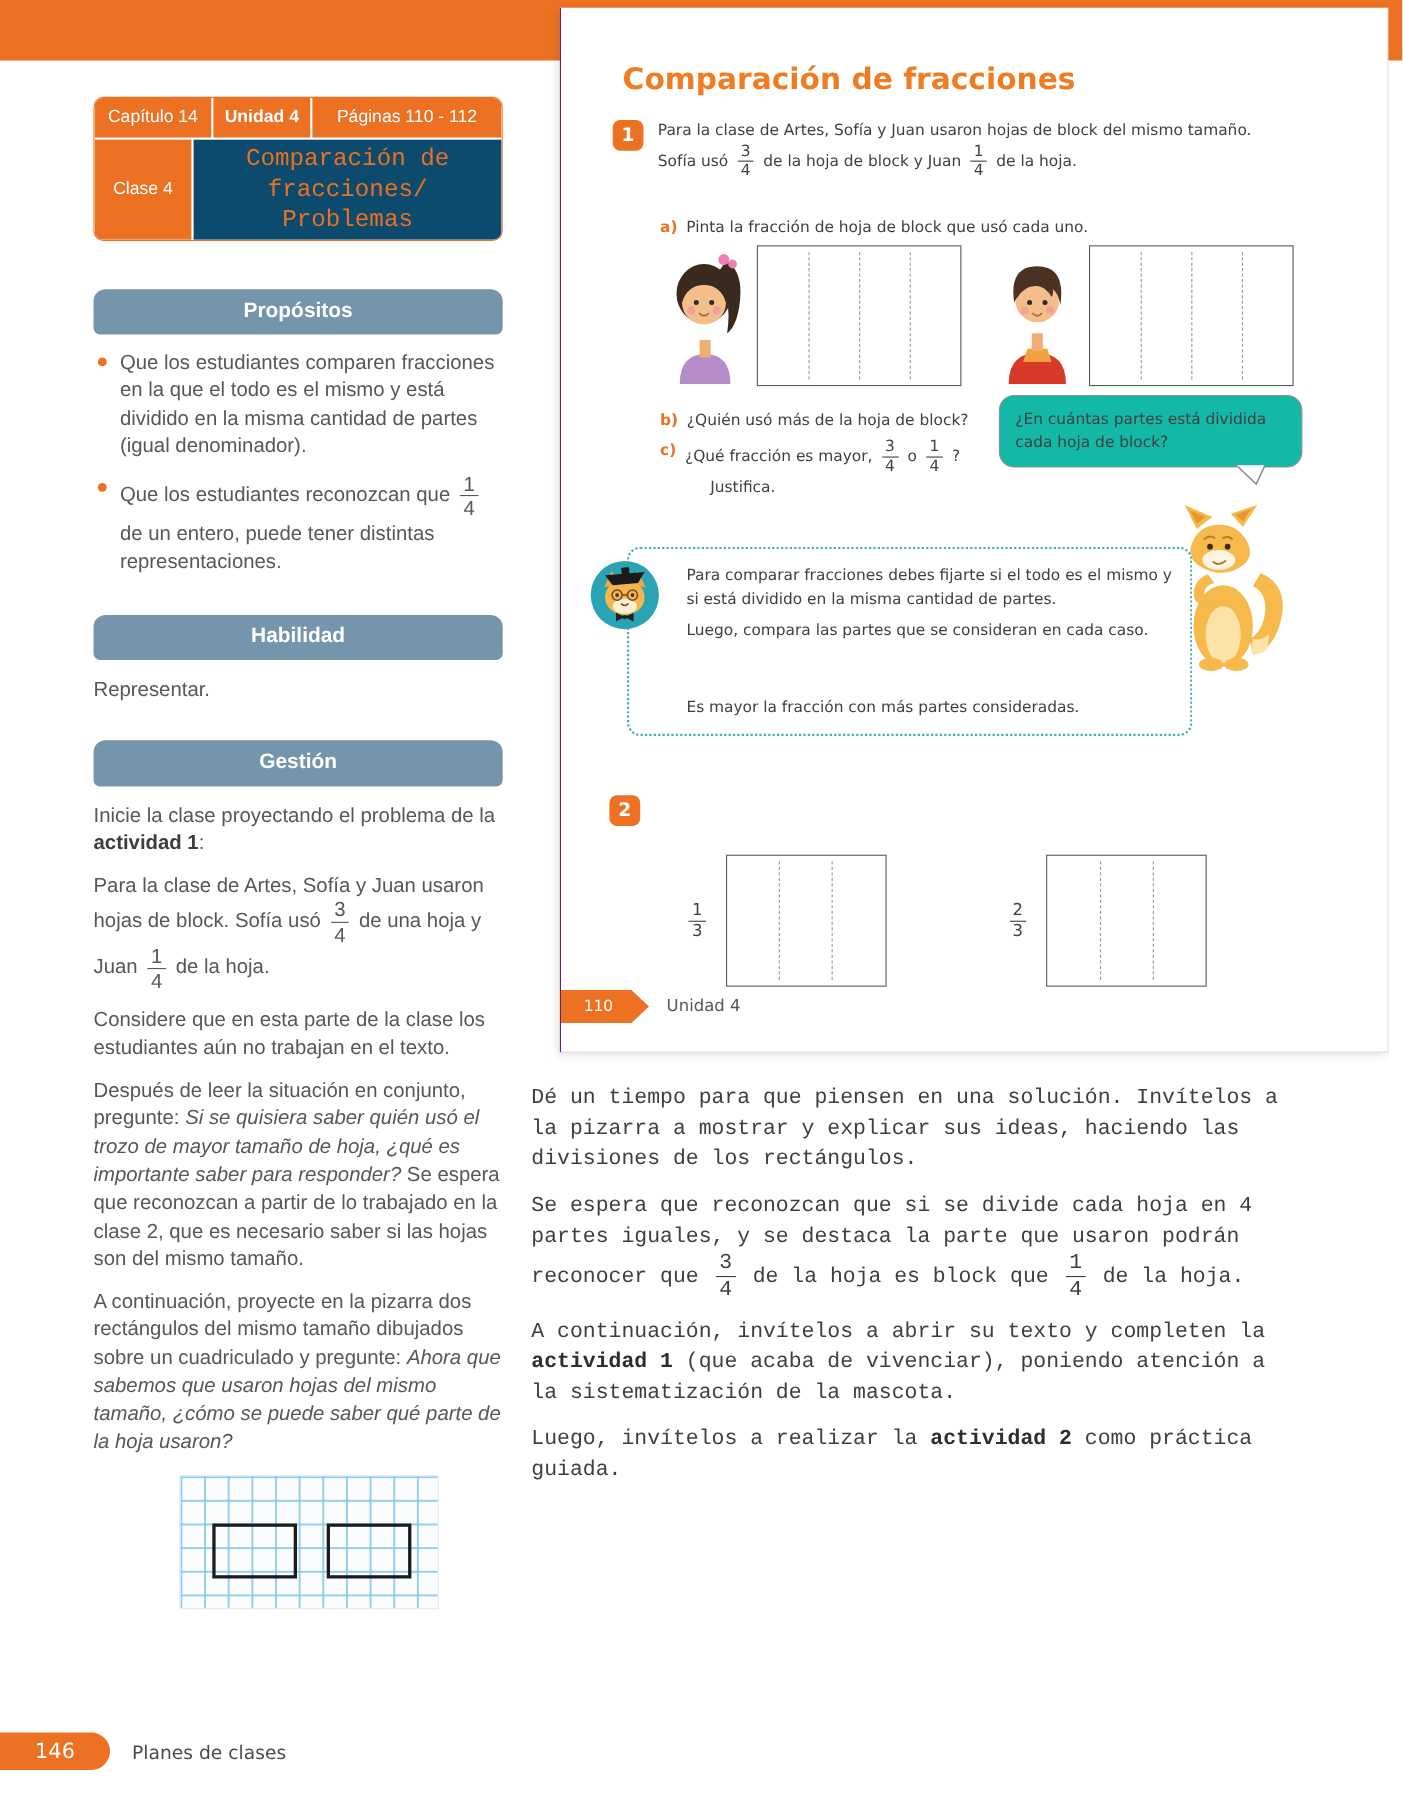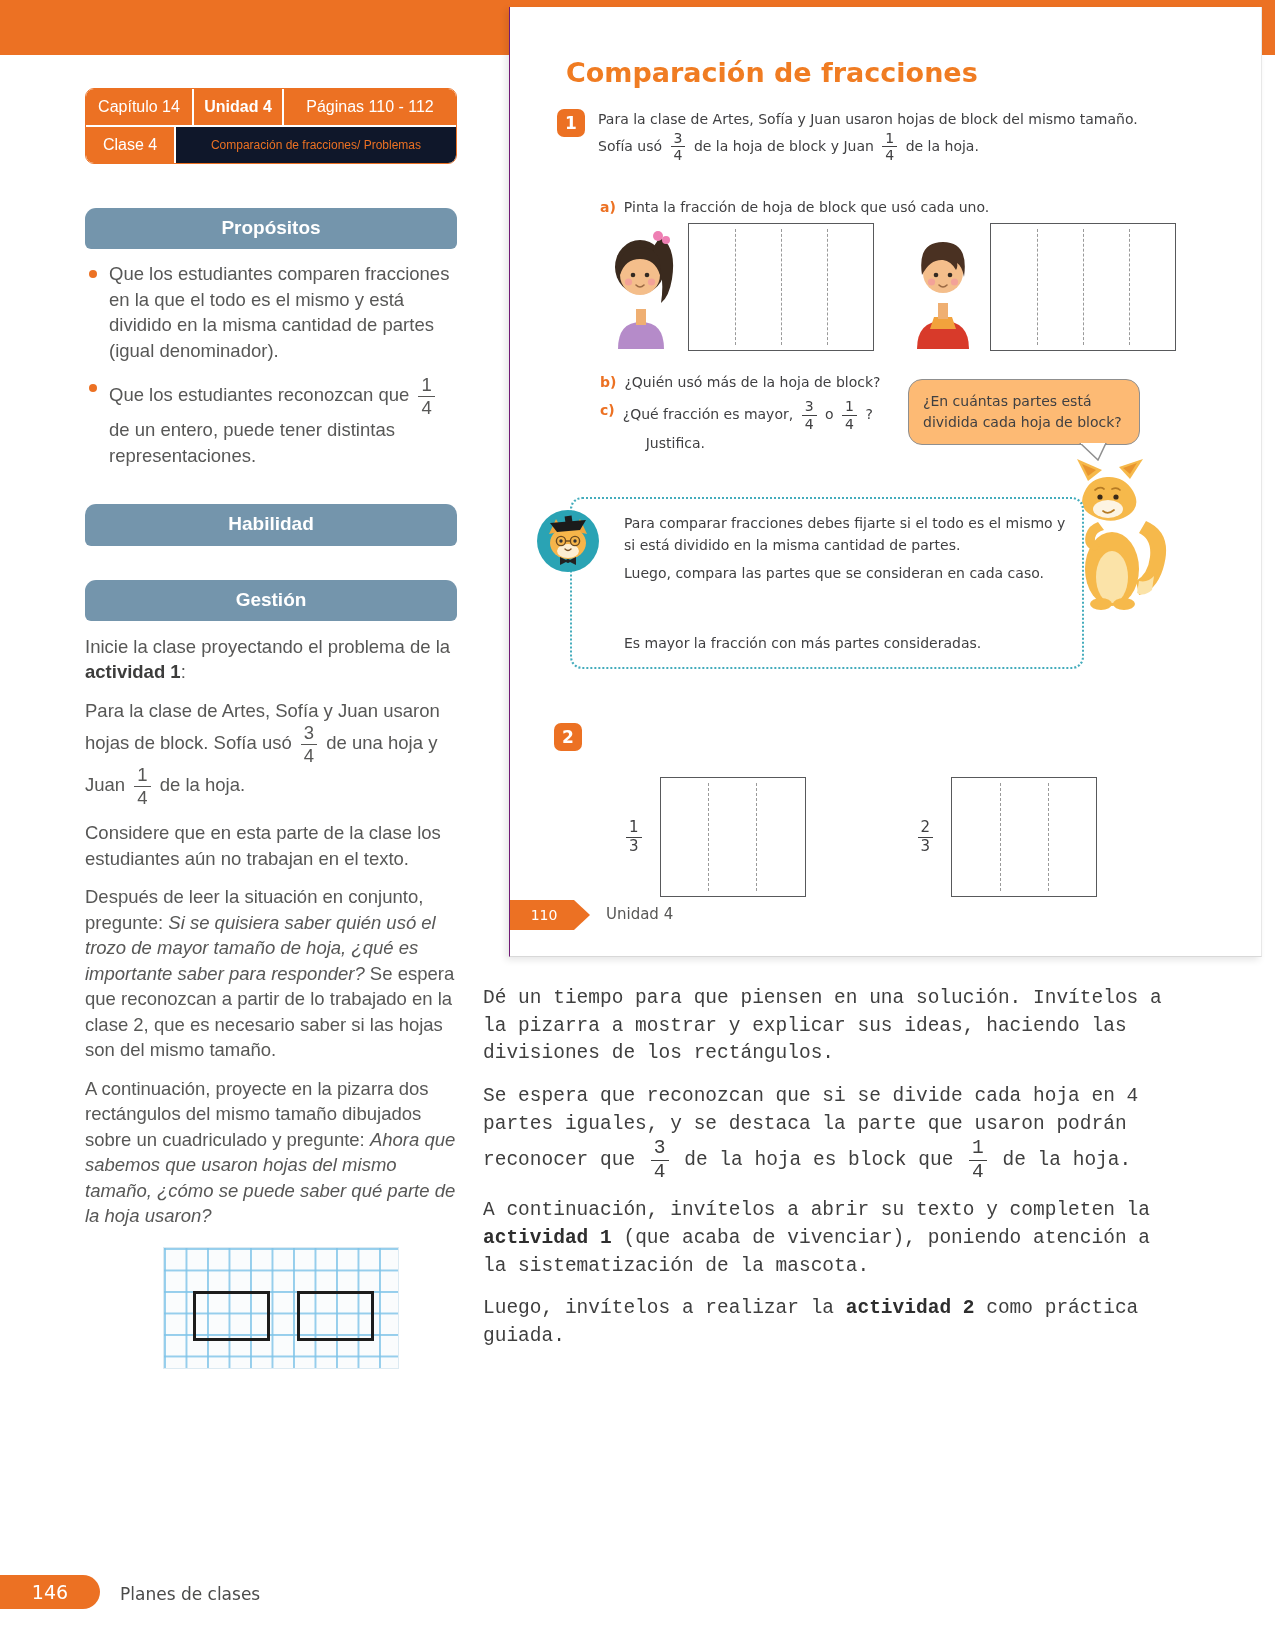--- a/index.html
+++ b/index.html
@@ -33,22 +33,22 @@
 
   
   .avatars { position:absolute; left:96px; top:216px; display:flex; align-items:flex-start; }
   .wrect { position:relative; background:#fff; border:1.5px solid #58595b; }
   .r4 { width:186px; height:128px; margin-left:12px; }
   .r3 { width:146px; height:120px; margin-left:14px; }
   .vdiv { position:absolute; top:5px; bottom:5px; border-left:1.5px dashed #9a9a9a; }
   .boy-block { margin-left:34px; }
 
   
-  .bubble { position:absolute; left:398px; top:372px; width:232px; border:1.5px solid #8f8f8f; border-radius:14px;
-    padding:11px 14px; line-height:1.5; background:#fdba74; }
+  .bubble { position:absolute; left:398px; top:352px; width:276px; border:1.5px solid #8f8f8f; border-radius:14px;
+    padding:11px 14px; line-height:1.5; background:#14b8a6; }
   .bubble-tail { position:absolute; right:32px; bottom:-17px; }
 
   
   .fox { position:absolute; left:556px; top:452px; }
 
   
   .tipwrap { position:absolute; left:26px; top:490px; width:548px; }
   .tipbox { margin-left:34px; border:2px dotted #44ACBC; border-radius:12px; padding:14px 14px 12px 52px; line-height:1.55; background:#fff; }
   .tipbox p { margin-bottom:7px; }
   .tipbox p:last-child { margin-bottom:0;margin-top:48px; }
@@ -69,22 +69,22 @@
   .leftcol { position:absolute; left:85px; top:88px; width:372px; color:#575756; font-size:18.5px; line-height:1.38; }
 
   .lessoncard { border:1px solid #EC7123; border-radius:9px; overflow:hidden; background:#fff; }
   .cardrow { display:flex; gap:2px; background:#fff; }
   .cardrow + .cardrow { margin-top:2px; }
   .cell-or { background:#EC7123; color:#fff; font-size:16px; display:flex; align-items:center; justify-content:center; padding:7px 2px; }
   .c-chapter { flex:0 0 106px; }
   .c-unit { flex:0 0 88px; font-weight:bold; }
   .c-pages { flex:1; }
   .c-clase { flex:0 0 88px; }
-  .c-topic { flex:1; color:#EC7123; font-size:12px; text-align:center; display:flex; align-items:center; justify-content:center;
-    line-height:1.25; padding:4px 8px; background:#0f172a; }
+  .c-topic { flex:1; color:#EC7123; font-size:22px; text-align:center; display:flex; align-items:center; justify-content:center;
+    line-height:1.25; padding:4px 8px; background:#0c4a6e;font-family:Liberation Mono, monospace; }
 
   .secbar { background:#7495AC; color:#fff; font-weight:bold; font-size:19px; text-align:center;
     padding:7px 0 8px; border-radius:11px 11px 6px 6px; }
   .bar-propositos { margin-top:44px; }
   .bar-habilidad { margin-top:36px; }
   .bar-gestion { margin-top:34px; }
 
   .bullets { margin-top:12px; }
   .bullet { position:relative; padding-left:24px; margin-bottom:12px; }
   .bullet::before { content:""; position:absolute; left:4px; top:9px; width:8px; height:8px; border-radius:50%; background:#EC7123; }
@@ -140,20 +140,21 @@
       <span>Que los estudiantes reconozcan que</span>
       <span class="frac">
           <span class="fn">1</span>
           <span class="fd">4</span>
         </span>
       <span>de un entero, puede tener distintas representaciones.</span>
     </div>
   </div>
 
   <div class="secbar bar-habilidad">Habilidad</div>
+  <div class="plain">Representar.</div>
 
   <div class="secbar bar-gestion">Gestión</div>
 
   <div class="gpara">
     <span>Inicie la clase proyectando el problema de la </span><b>actividad 1</b><span>:</span>
   </div>
   <div class="gpara">
     <span>Para la clase de Artes, Sofía y Juan usaron hojas de block. Sofía usó</span>
     <span class="frac">
         <span class="fn">3</span>

